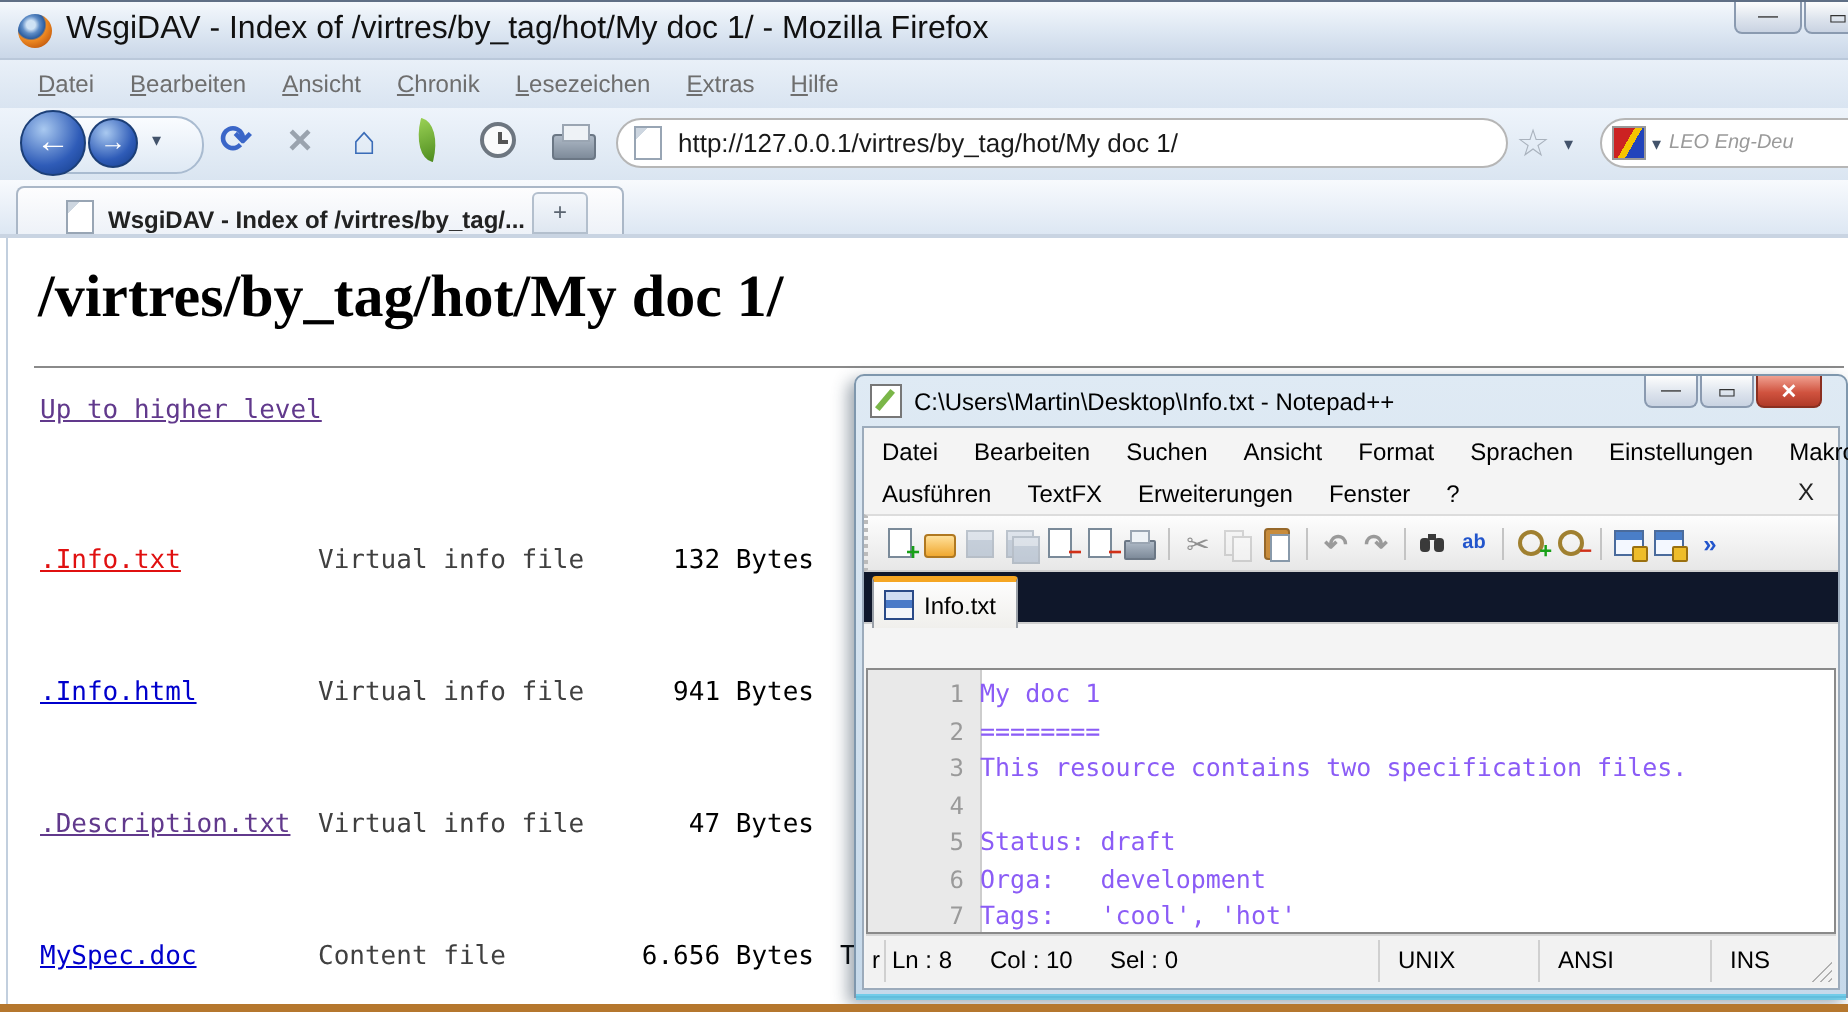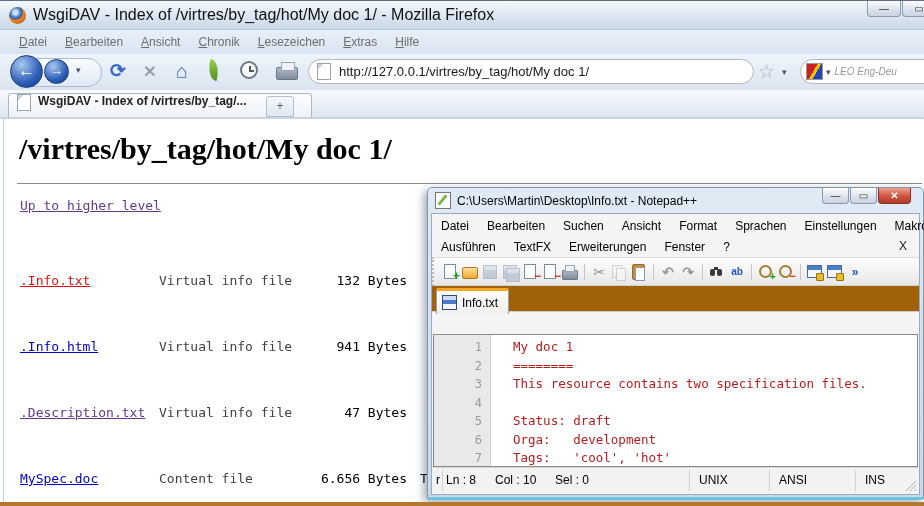--- a/index.html
+++ b/index.html
@@ -55,21 +55,21 @@
   .searchbox{position:absolute;left:800px;top:5px;width:130px;height:25px;background:#fff;border:1px solid #b6b6b6;
     border-radius:13px 0 0 13px;display:flex;align-items:center;box-sizing:border-box;padding-left:5px;}
   .leo-icon{width:17px;height:17px;border:1px solid #999;box-sizing:border-box;
     background:linear-gradient(120deg,#cc2222 0 44%,#f5c400 44% 60%,#2244bb 60% 100%);}
   .search-caret{font-size:9px;color:#43536b;margin:0 4px 0 3px;}
   .search-label{font-size:10px;font-style:italic;color:#9a9a9a;white-space:nowrap;}
 
   .ff-tabbar{position:absolute;left:0;top:90px;width:924px;height:27px;
     background:linear-gradient(#f8fafd,#dde7f3);border-bottom:2px solid #c9d4e2;}
   .ff-tab{position:absolute;left:8px;top:3px;width:304px;height:24px;background:linear-gradient(#fdfdfe,#eef2f8);
-    border:1px solid #aab7c7;border-bottom:none;border-radius:4px 4px 0 0;display:flex;align-items:flex-start;padding-left:8px;box-sizing:border-box;}
+    border:1px solid #aab7c7;border-bottom:none;border-radius:4px 4px 0 0;display:flex;align-items:flex-end;padding-left:24px;box-sizing:border-box;}
   .ff-tab .pageicon{margin-right:7px;}
   .tab-title{font-size:12px;font-weight:600;color:#222;white-space:nowrap;overflow:hidden;}
   .newtab{position:absolute;left:266px;top:6px;width:26px;height:19px;background:linear-gradient(#f4f7fb,#dfe7f1);
     border:1px solid #b3bfcd;border-radius:3px 3px 0 0;text-align:center;line-height:18px;font-size:12px;color:#5a6470;}
 
   
   .ff-content{position:absolute;left:3px;top:119px;width:921px;height:383px;background:#fff;
     border-left:1px solid #c2cfde;box-sizing:border-box;padding:0 0 0 13px;overflow:hidden;}
   .ph1{font-family:"Liberation Serif",serif;font-weight:bold;font-size:30px;color:#000;margin:13px 0 0 2px;}
   .phr{border:none;border-top:1px solid #8a8a8a;margin:17px 0 0 0;width:905px;}
@@ -128,34 +128,34 @@
   [data-name="find-icon"]::after{content:"";position:absolute;left:6px;top:4px;width:4px;height:3px;background:#3a3a3a;}
   [data-name="replace-icon"]{color:#2255cc;font-weight:bold;font-size:10px;}
   [data-name="zoom-in-icon"]::before,[data-name="zoom-out-icon"]::before{content:"";position:absolute;left:2px;top:2px;width:9px;height:9px;border:2px solid #a08030;border-radius:50%;}
   [data-name="zoom-in-icon"]::after{content:"+";position:absolute;right:-1px;bottom:-4px;color:#18a018;font-weight:bold;font-size:11px;}
   [data-name="zoom-out-icon"]::after{content:"−";position:absolute;right:-1px;bottom:-4px;color:#d03018;font-weight:bold;font-size:11px;}
   [data-name="sync-v-icon"]::before,[data-name="sync-h-icon"]::before{content:"";position:absolute;left:1px;top:2px;width:13px;height:11px;
     background:linear-gradient(#4a7ec8 0 4px,#f4f8ff 4px);border:1px solid #4a6b9c;}
   [data-name="sync-v-icon"]::after,[data-name="sync-h-icon"]::after{content:"";position:absolute;right:0px;bottom:0px;width:6px;height:6px;background:#eebd2a;border:1px solid #9a7010;border-radius:1px;}
   [data-name="toolbar-more-icon"]{color:#2255cc;font-weight:bold;}
 
-  .npp-tabbar{height:25px;background:#a16207;border-bottom:1px solid #cfcfcf;position:relative;}
+  .npp-tabbar{height:25px;background:#0f172a;border-bottom:1px solid #cfcfcf;position:relative;}
   .npp-tab{position:absolute;left:4px;top:2px;height:23px;background:linear-gradient(#fdfdfd,#f0efec);
     border:1px solid #9aa0a8;border-bottom:none;border-top:3px solid #f5a623;border-radius:2px 2px 0 0;
     display:flex;align-items:center;padding:0 10px 0 5px;}
   .floppy{width:13px;height:13px;background:linear-gradient(#cfdcf2 0 4px,#4a7ac8 4px 8px,#f4f6fa 8px);border:1px solid #2a4a88;margin-right:5px;}
   .npp-tab-label{font-size:12px;color:#000;}
 
   .npp-editor{position:absolute;left:1px;right:1px;top:120px;bottom:27px;background:#fff;border:1px solid #8a8a8a;overflow:hidden;}
   .gutter{position:absolute;left:0;top:0;bottom:0;width:56px;background:#e9e9e9;border-right:1px solid #cdcdcd;}
   .eline{position:relative;height:18.5px;line-height:18.5px;white-space:pre;
     font-family:"DejaVu Sans Mono","Liberation Mono",monospace;font-size:12.5px;margin-top:0;}
   .elines{position:absolute;left:0;right:0;top:3px;}
   .lnum{position:absolute;left:0;width:48px;text-align:right;color:#9a9a9a;font-size:12px;}
-  .ltext{position:absolute;left:79px;color:#b91c1c;}
+  .ltext{position:absolute;left:56px;color:#8b5cf6;}
 
   .npp-status{position:absolute;left:1px;right:1px;bottom:1px;height:25px;background:#f2f2f2;border-top:1px solid #d6d6d6;
     font-size:12px;color:#000;}
   .npp-status span{position:absolute;top:5px;}
   .st-left{left:3px;}
   .st-ln{left:13px;}.st-col{left:62px;}.st-sel{left:122px;}
   .st-eol{left:266px;}.st-enc{left:346px;}.st-ins{left:432px;}
   .stsep{position:absolute;top:2px;bottom:2px;width:1px;background:#d0d0d0;}
   .ss1{left:9px;}.ss2{left:256px;}.ss3{left:336px;}.ss4{left:422px;}
   .grip{position:absolute;right:2px;bottom:2px;width:10px;height:10px;

